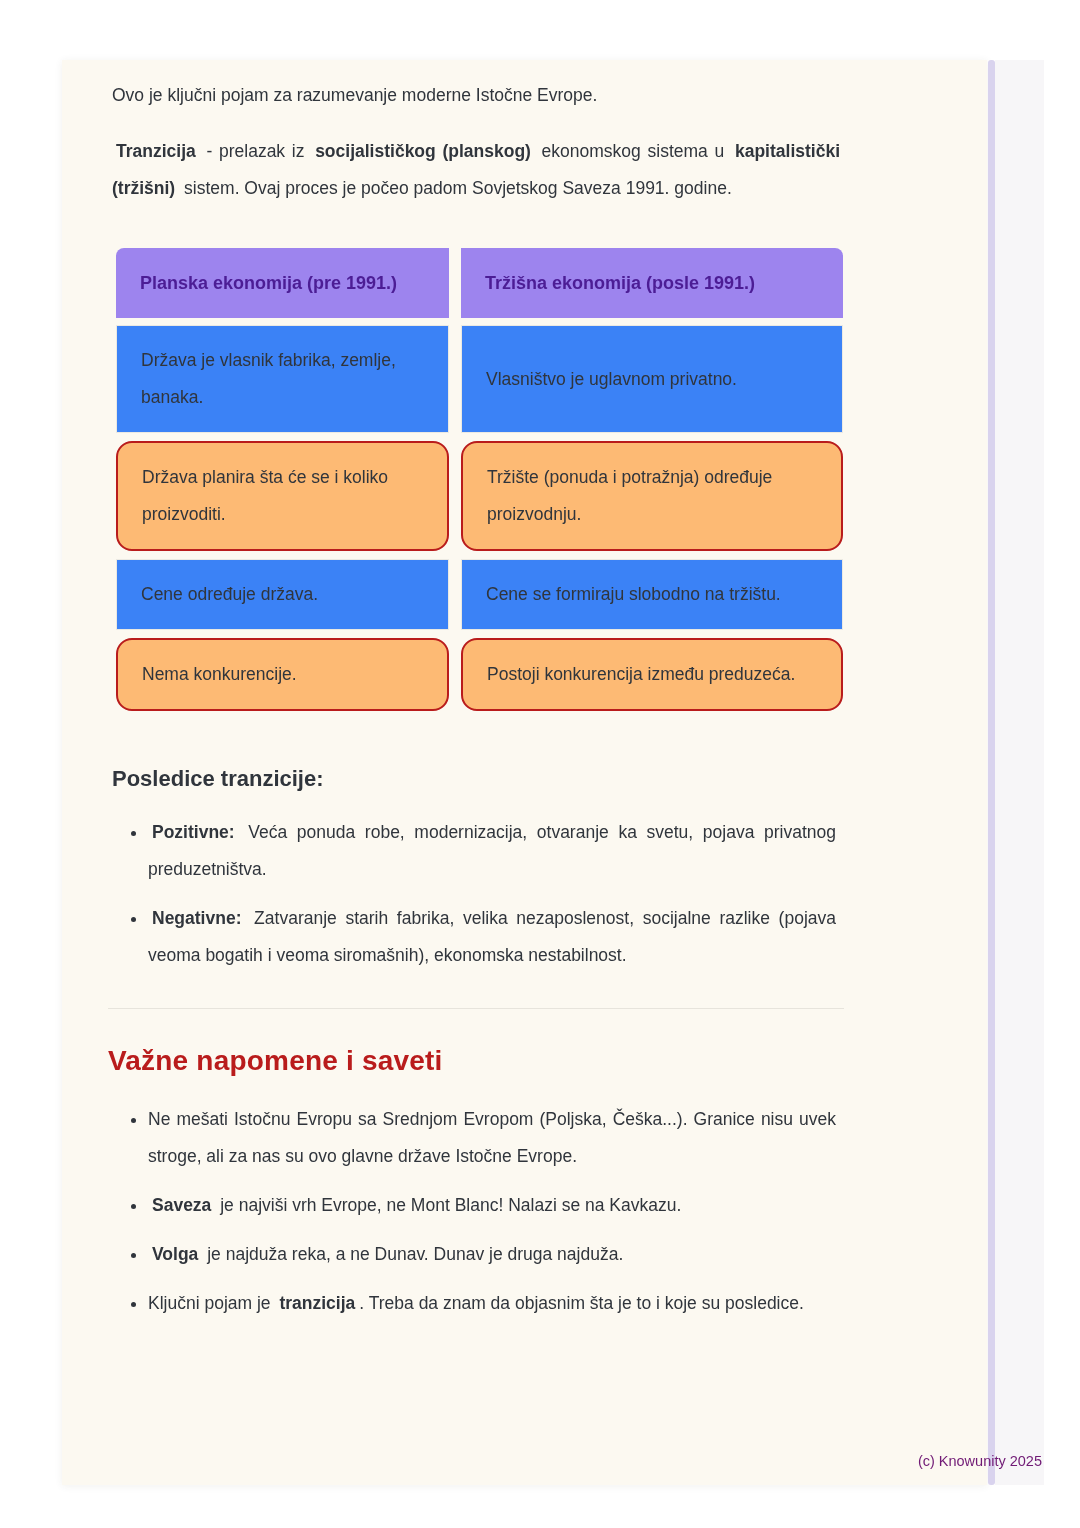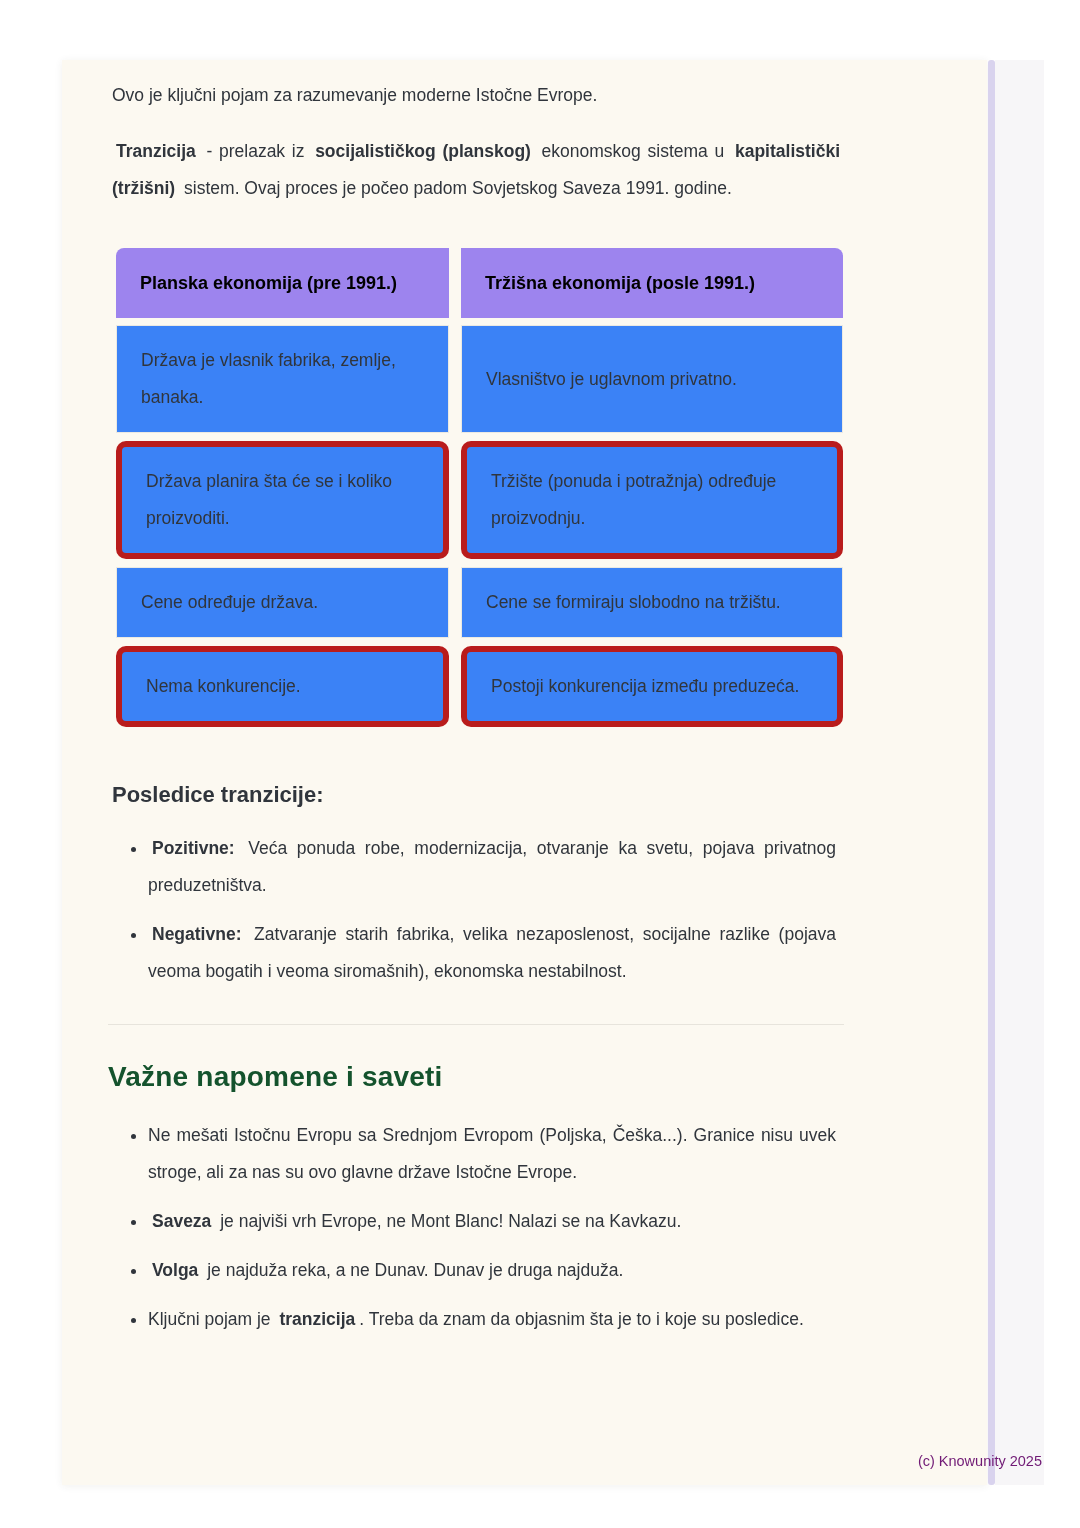--- a/index.html
+++ b/index.html
@@ -36,40 +36,40 @@
   
   .cmp-table {
     display: grid;
     grid-template-columns: 341px 1fr;
     column-gap: 4px;
     width: 735px;
     margin-bottom: 45px;
   }
   .cmp-th {
     background: #9d84ee;
-    color: #000000;
+    color: #4c1d95;
     font-weight: 700;
     font-size: 18px;
     height: 70px;
     display: flex;
     align-items: center;
     padding: 0 24px;
     margin-bottom: 3px;
   }
   .cmp-th.first { border-radius: 8px 0 0 0; }
   .cmp-th.last  { border-radius: 0 8px 0 0; text-align: right; }
   .cmp-td {
     font-size: 17.5px;
     line-height: 37px;
     padding: 16px 24px;
     display: flex;
     align-items: center;
   }
   .cmp-td.cream { background: #3b82f6; border: 1px solid #ebe9e2; }
-  .cmp-td.gray  { background: #3b82f6; border: 6px solid #b91c1c; border-radius: 10px; }
+  .cmp-td.gray  { background: #fdba74; border: 2px solid #b91c1c; border-radius: 16px; }
 
   .consequences-title {
     font-weight: 700;
     font-size: 22px;
     line-height: 37px;
     margin-bottom: 17px;
   }
   ul.bullets {
     list-style: disc;
     padding-left: 32px;
@@ -91,21 +91,21 @@
 
   hr.divider {
     border: none;
     border-top: 1px solid #e7e4dc;
     margin: 34px 0 0 0;
     width: 736px;
   }
   h2.section-heading {
     font-size: 28px;
     font-weight: 700;
-    color: #14532d;
+    color: #b91c1c;
     margin: 36px 0 24px 0;
     letter-spacing: 0.2px;
   }
   ul.bullets.tips { margin-bottom: 0; }
 
   
   .scrollbar-track {
     position: absolute;
     left: 976px; top: 48px;
     width: 7px; height: 1425px;

